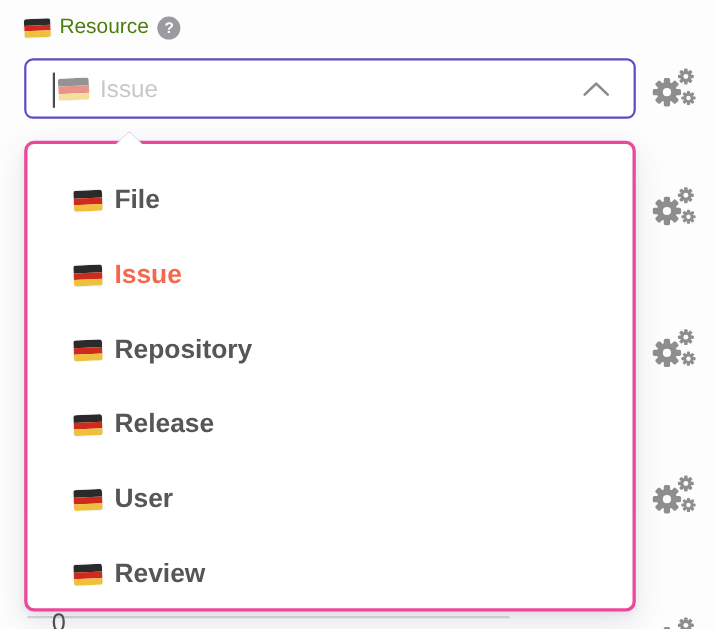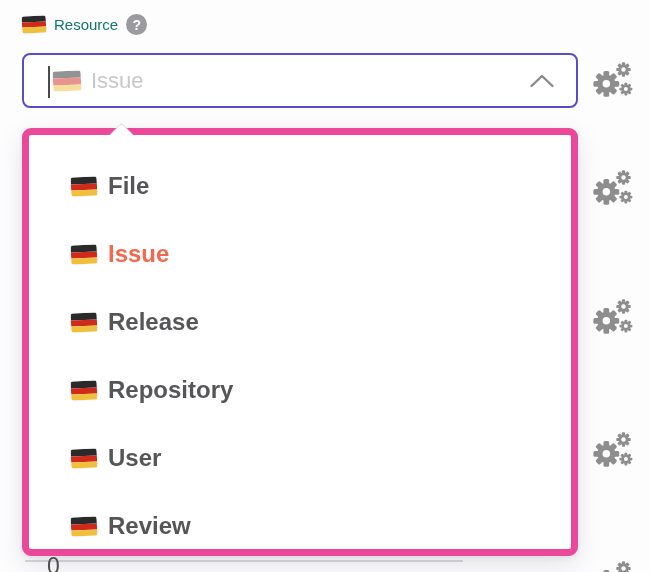--- a/index.html
+++ b/index.html
@@ -4,21 +4,21 @@
 <style>
   html,body{margin:0;padding:0;}
   .stage{
     position:relative; width:650px; height:572px; overflow:hidden;
     background:#FDFDFE;
     font-family:"Liberation Sans","DejaVu Sans",sans-serif;
   }
 
   
   .field-label{position:absolute; left:22px; top:14px; display:flex; align-items:center; gap:8px; z-index:3;}
-  .label-text{font-size:15px; color:#0f766e;}
+  .label-text{font-size:19px; color:#4d7c0f;}
   .help-badge{
     width:21px; height:21px; border-radius:50%; background:#9B9B9F; color:#fff;
     font-size:14px; font-weight:bold; display:flex; align-items:center; justify-content:center;
     cursor:pointer; user-select:none;
   }
 
   
   .flag{
     width:26px; height:19px; border-radius:2.5px; display:inline-flex; flex-direction:column;
     overflow:hidden; transform:rotate(-2.5deg); flex-shrink:0;
@@ -52,21 +52,21 @@
   }
   .g1{top:59px;} .g2{top:167px;} .g3{top:296px;} .g4{top:429px;} .g5{top:558px;}
 
   
   .bg-line{position:absolute; left:25px; top:560px; width:438px; height:2px; background:#D9D9DE; z-index:1;}
   .bg-zero{position:absolute; left:47px; top:554px; font-size:23px; line-height:1.1; color:#4F4F4F; z-index:1;}
 
   
   .dropdown{
     position:absolute; left:22px; top:128px; width:556px; height:428px; box-sizing:border-box;
-    background:#fff; border:7px solid #ec4899; border-radius:9px;
+    background:#fff; border:3px solid #ec4899; border-radius:9px;
     box-shadow:0 10px 26px rgba(70,70,95,.13), 0 2px 6px rgba(70,70,95,.07);
     padding-top:17px; z-index:5;
   }
   .notch{
     position:absolute; top:-9px; left:84px; width:16px; height:16px; background:#fff;
     border-left:1px solid #DCDCE2; border-top:1px solid #DCDCE2; transform:rotate(45deg);
     border-top-left-radius:3px;
   }
   .option{
     height:68px; display:flex; align-items:center; gap:11px; padding-left:42px;
@@ -188,38 +188,38 @@
         </span>
       <span>Issue</span>
     </div>
 
     <div class="option">
       <span class="flag">
           <span class="s1"></span>
           <span class="s2"></span>
           <span class="s3"></span>
         </span>
+      <span>Repository</span>
+    </div>
+
+    <div class="option">
+      <span class="flag">
+          <span class="s1"></span>
+          <span class="s2"></span>
+          <span class="s3"></span>
+        </span>
       <span>Release</span>
     </div>
 
     <div class="option">
       <span class="flag">
           <span class="s1"></span>
           <span class="s2"></span>
           <span class="s3"></span>
         </span>
-      <span>Repository</span>
-    </div>
-
-    <div class="option">
-      <span class="flag">
-          <span class="s1"></span>
-          <span class="s2"></span>
-          <span class="s3"></span>
-        </span>
       <span>User</span>
     </div>
 
     <div class="option">
       <span class="flag">
           <span class="s1"></span>
           <span class="s2"></span>
           <span class="s3"></span>
         </span>
       <span>Review</span>

